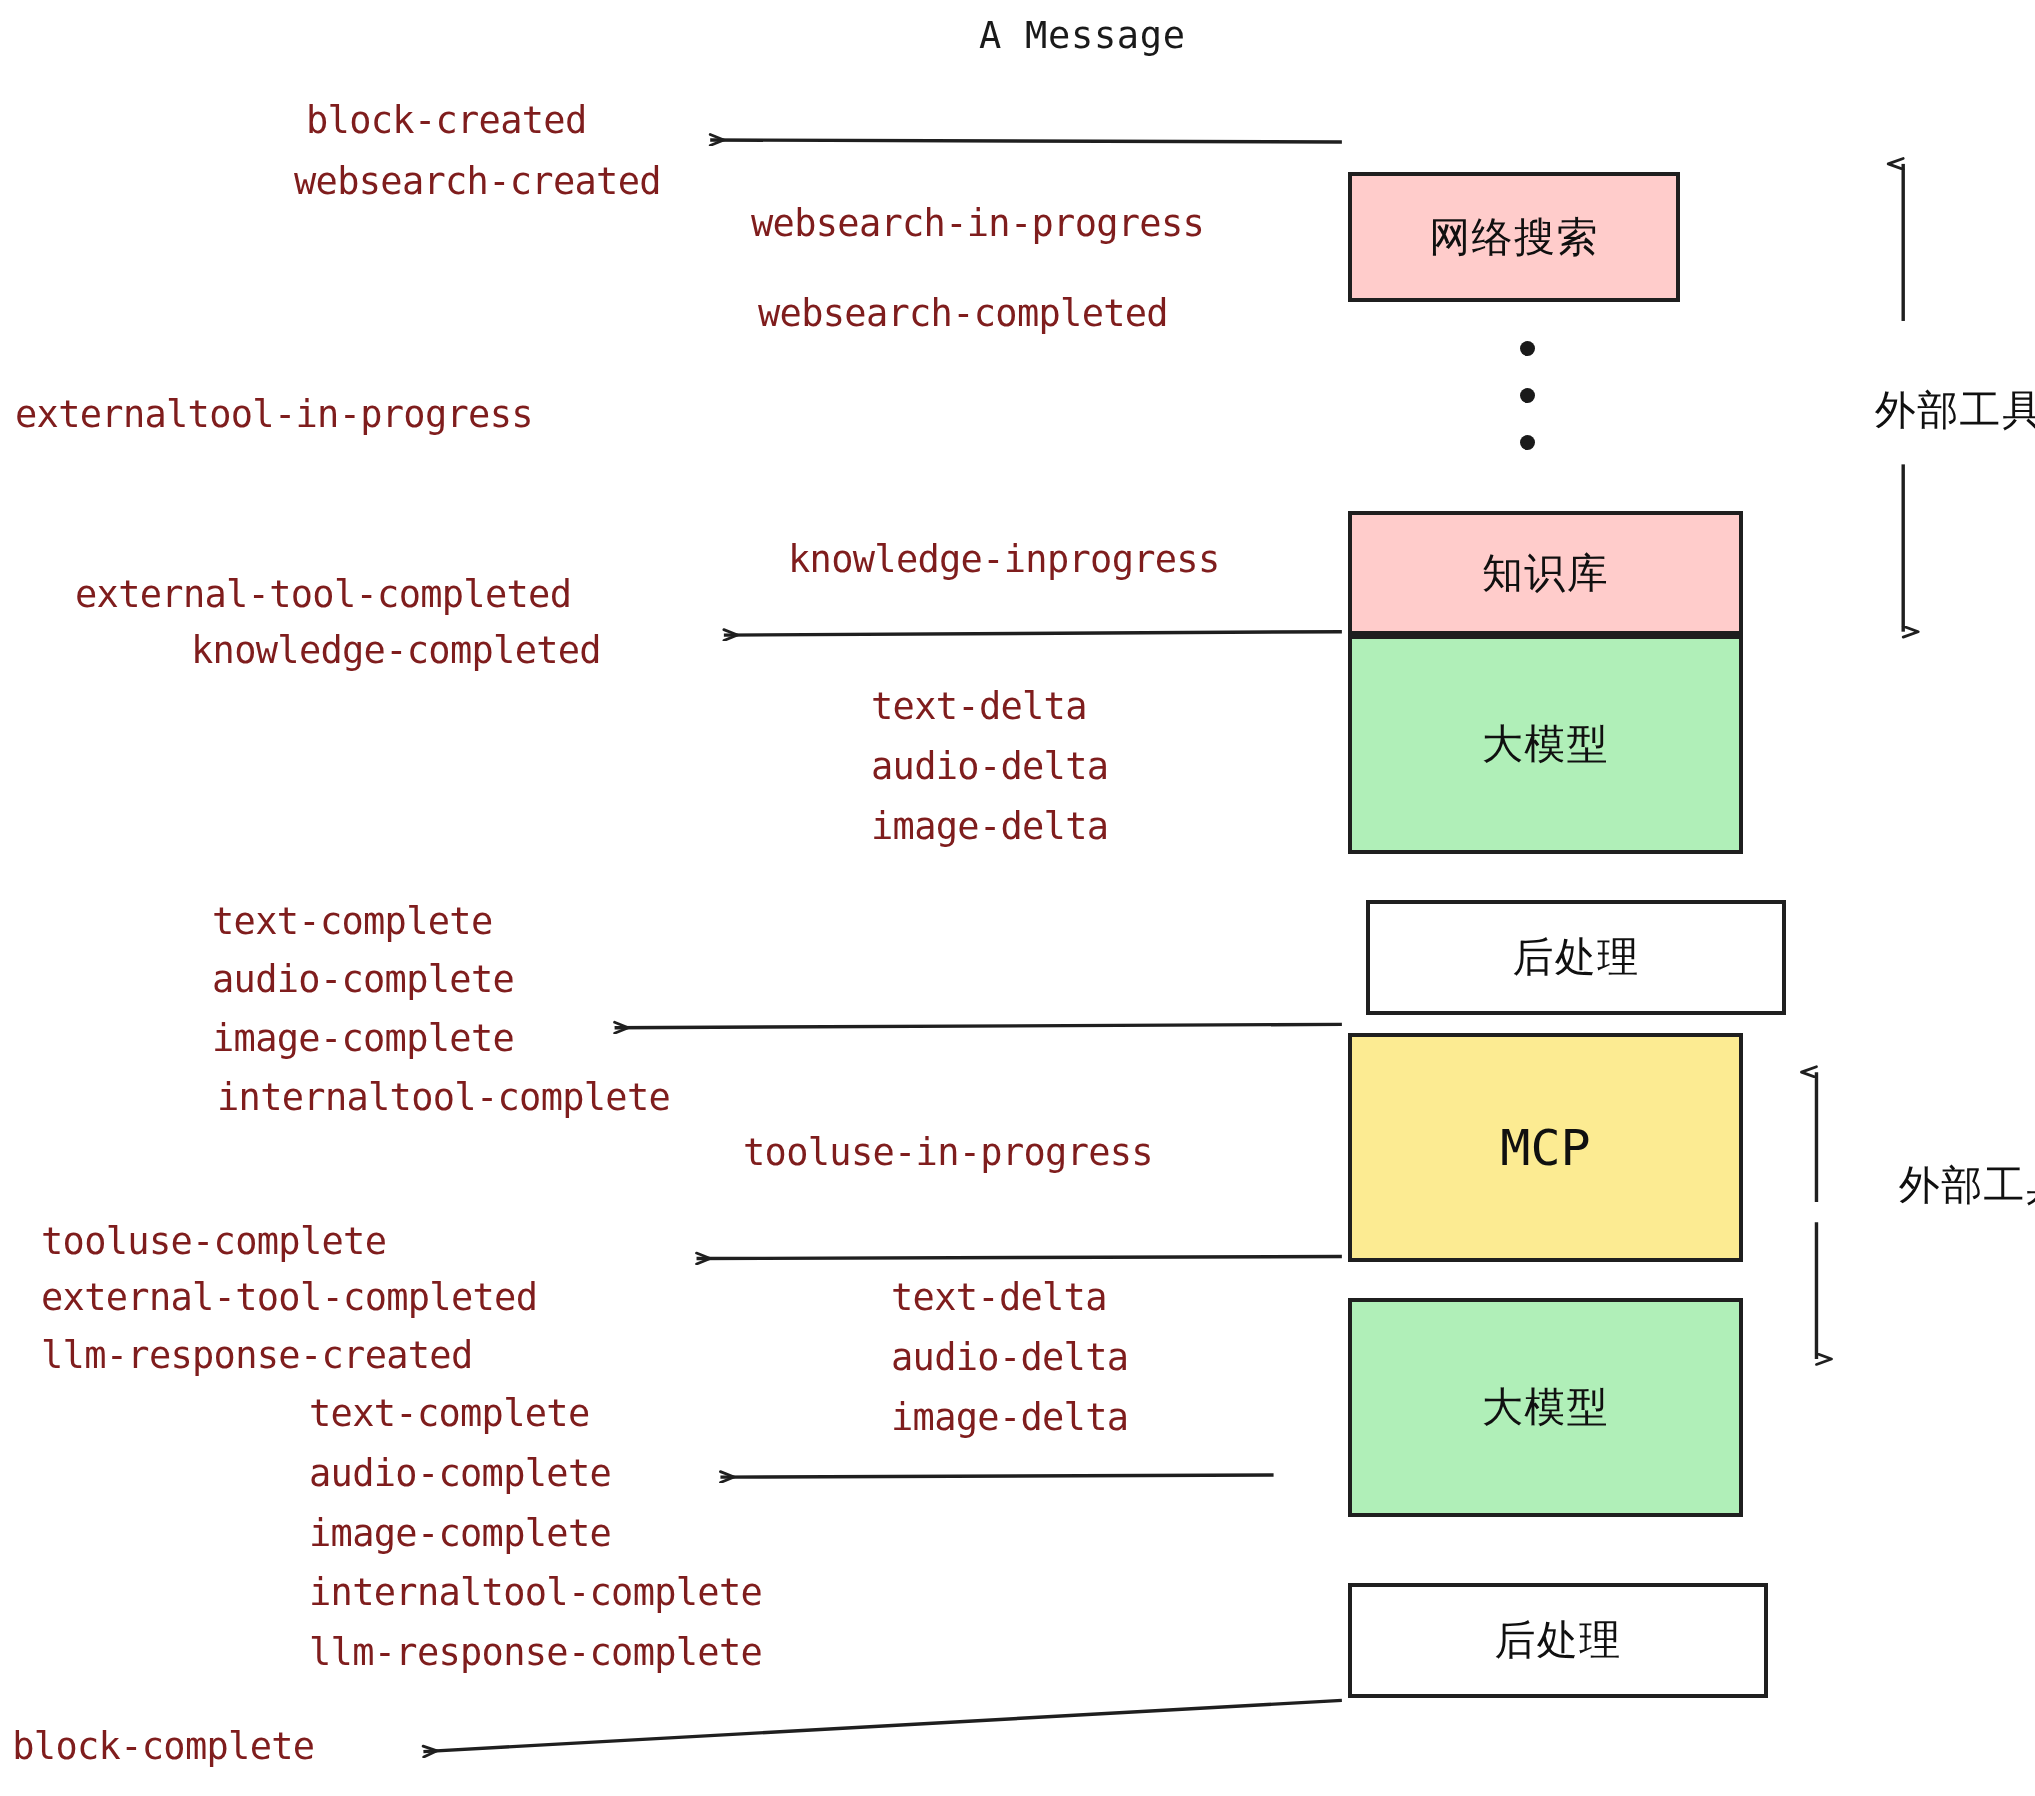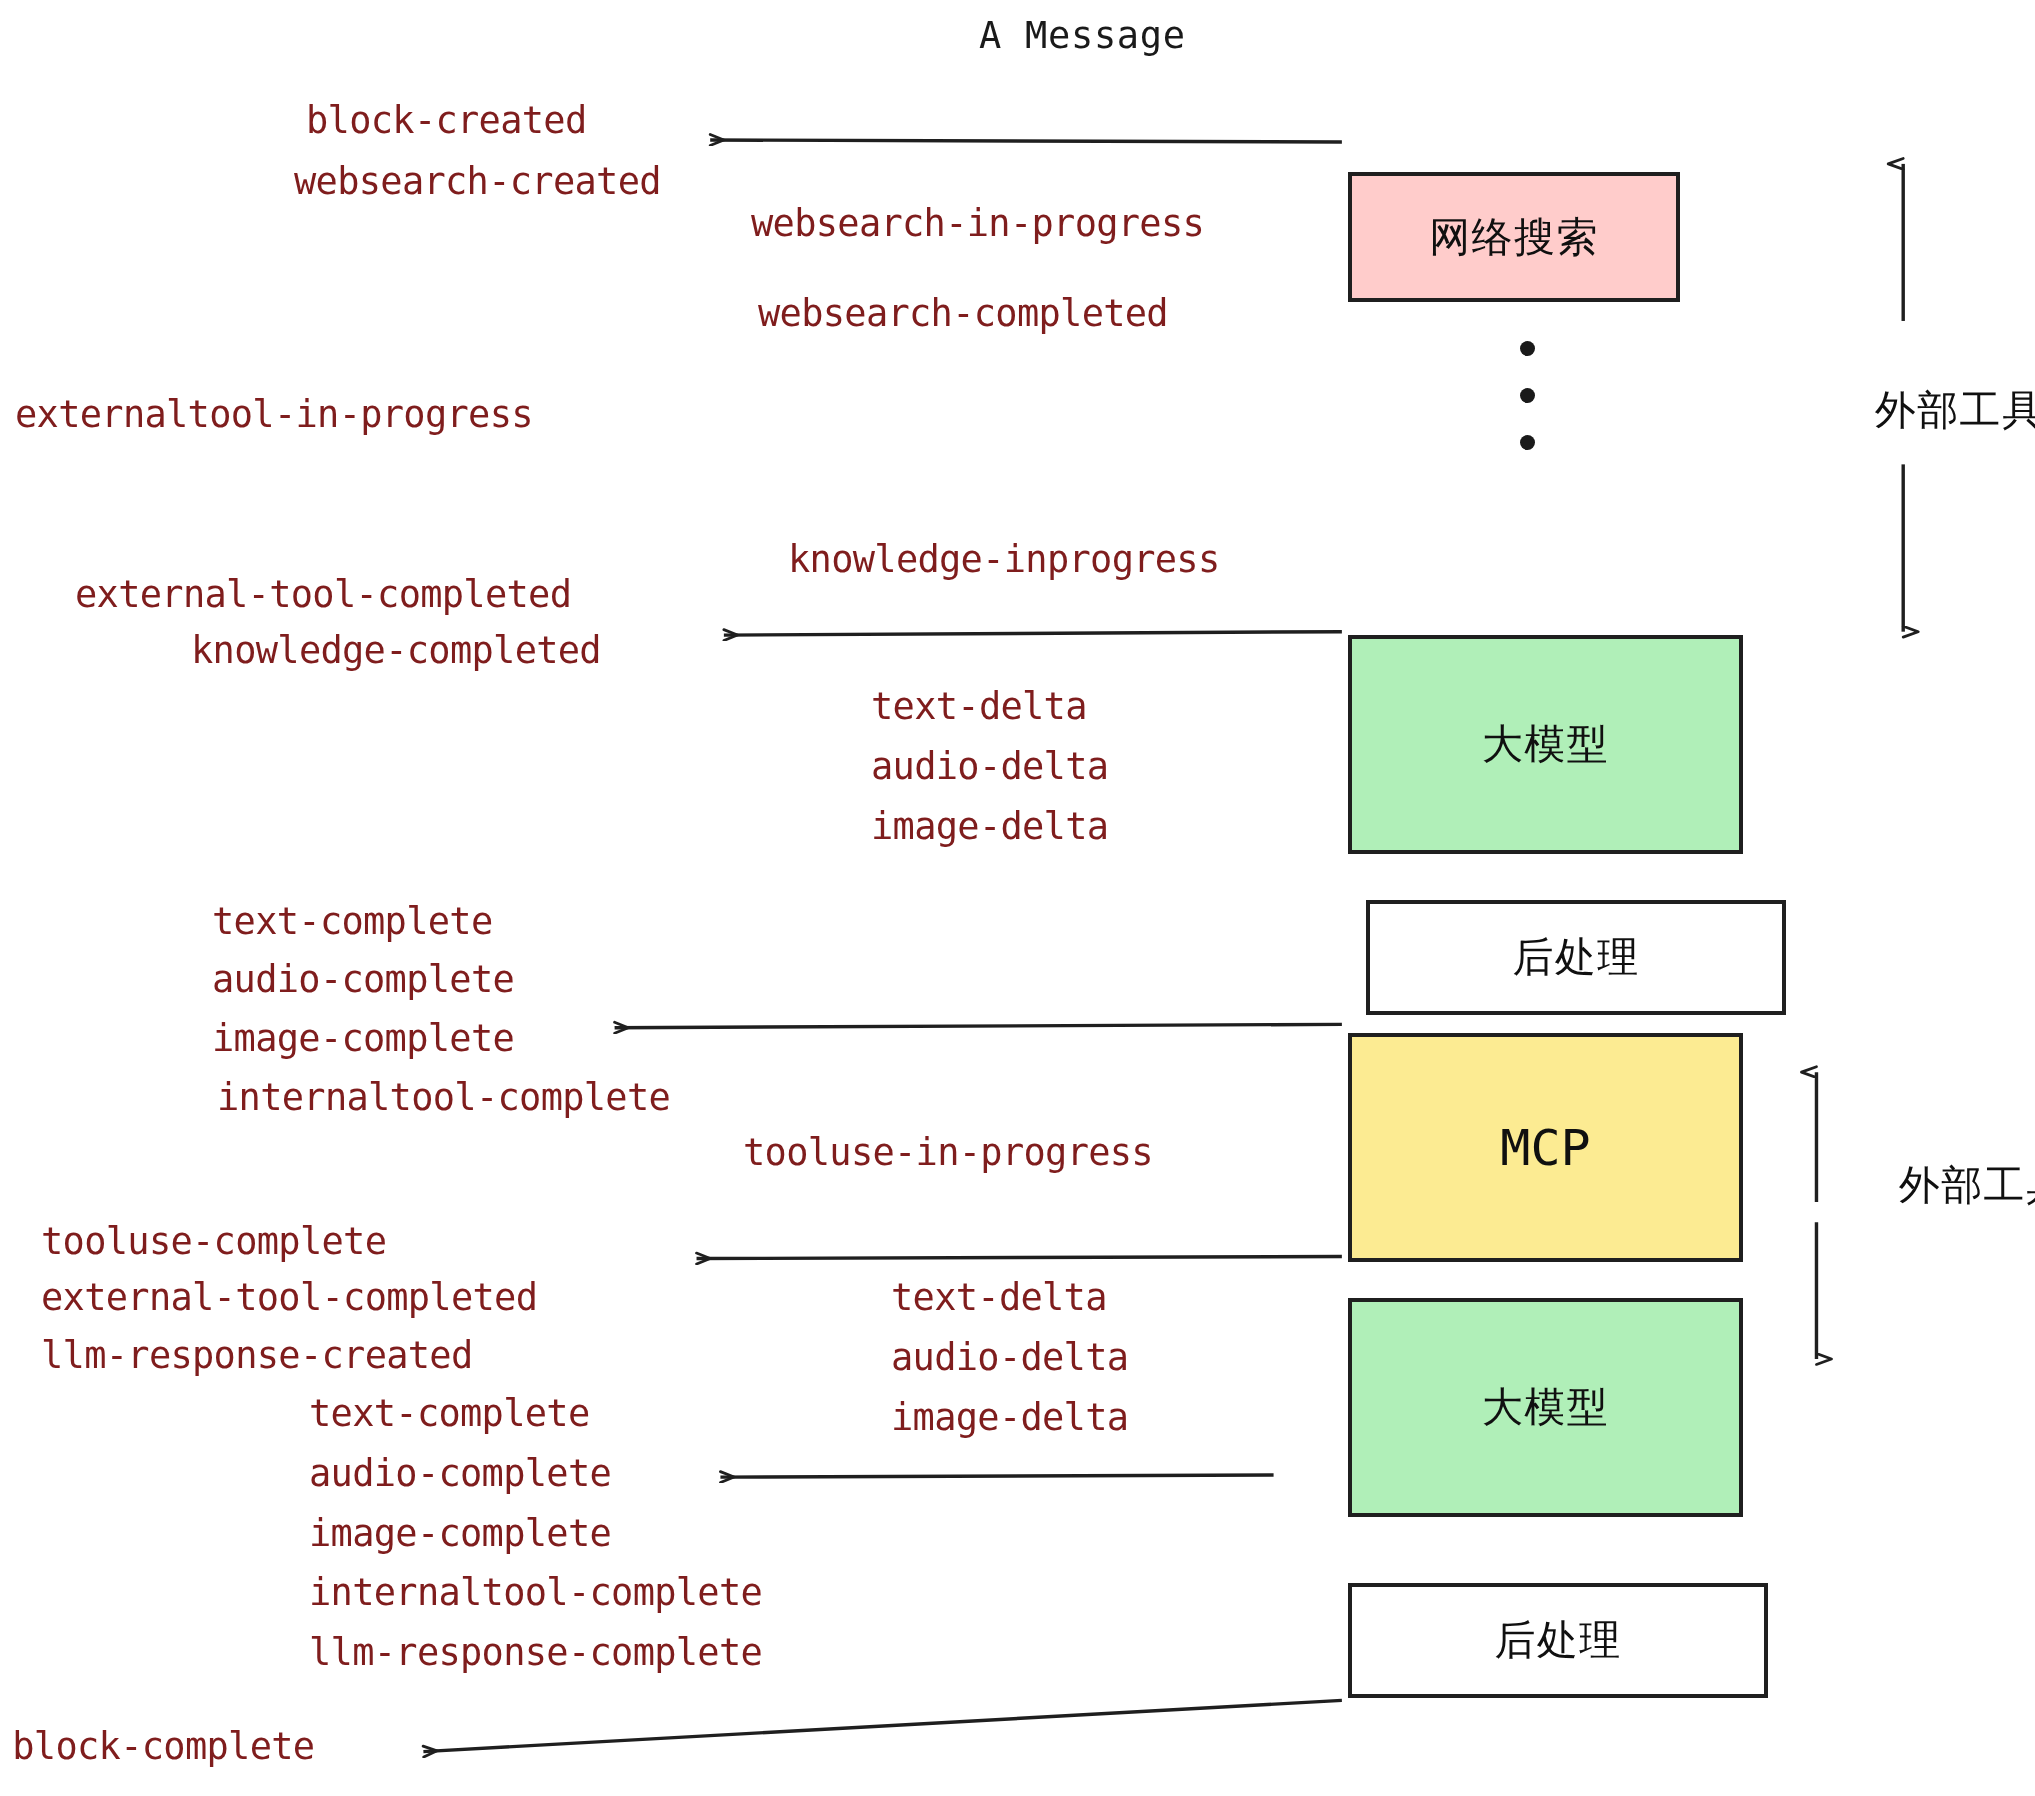--- a/index.html
+++ b/index.html
@@ -122,20 +122,23 @@
     <line x1="2787" y1="680" x2="2787" y2="925" stroke="#1f1f1f" stroke-width="5" marker-end="url(#ahd)"></line>
 
     <line x1="2660" y1="1760" x2="2660" y2="1570" stroke="#1f1f1f" stroke-width="5" marker-end="url(#ahu)"></line>
     <line x1="2660" y1="1790" x2="2660" y2="1990" stroke="#1f1f1f" stroke-width="5" marker-end="url(#ahd)"></line>
   </svg>
 
   <div class="box" style="left:1348px; top:172px; width:332px; height:130px; background:#ffcccb;">
     <span>网络搜索</span>
   </div>
 
+  <div class="box" style="left:1348px; top:511px; width:395px; height:124px; background:#ffcccb;">
+    <span>知识库</span>
+  </div>
 
   <div class="box" style="left:1348px; top:635px; width:395px; height:219px; background:#b0efb8;">
     <span>大模型</span>
   </div>
 
   <div class="box" style="left:1366px; top:900px; width:420px; height:115px; background:#ffffff;">
     <span>后处理</span>
   </div>
 
   <div class="box mcp-label" style="left:1348px; top:1033px; width:395px; height:229px; background:#fceb92;">

